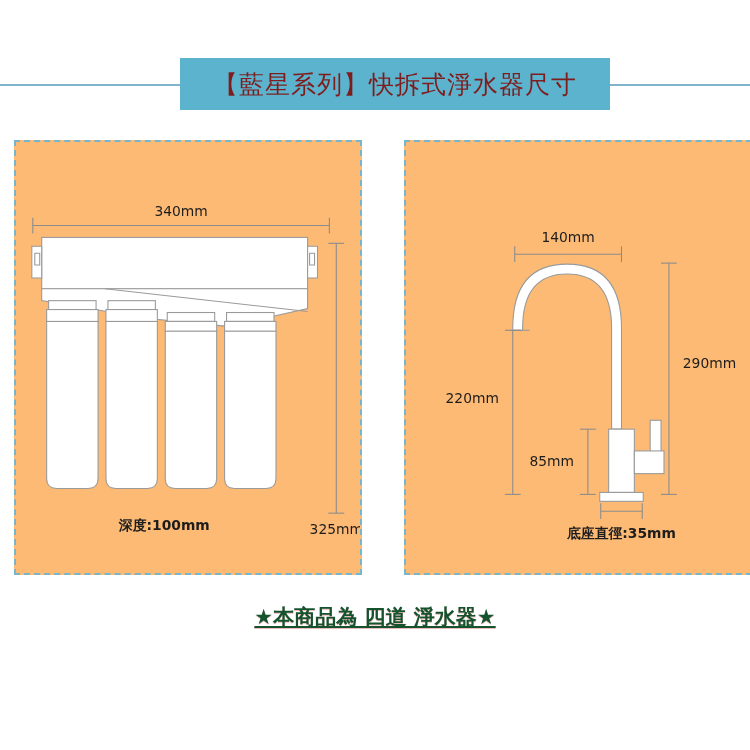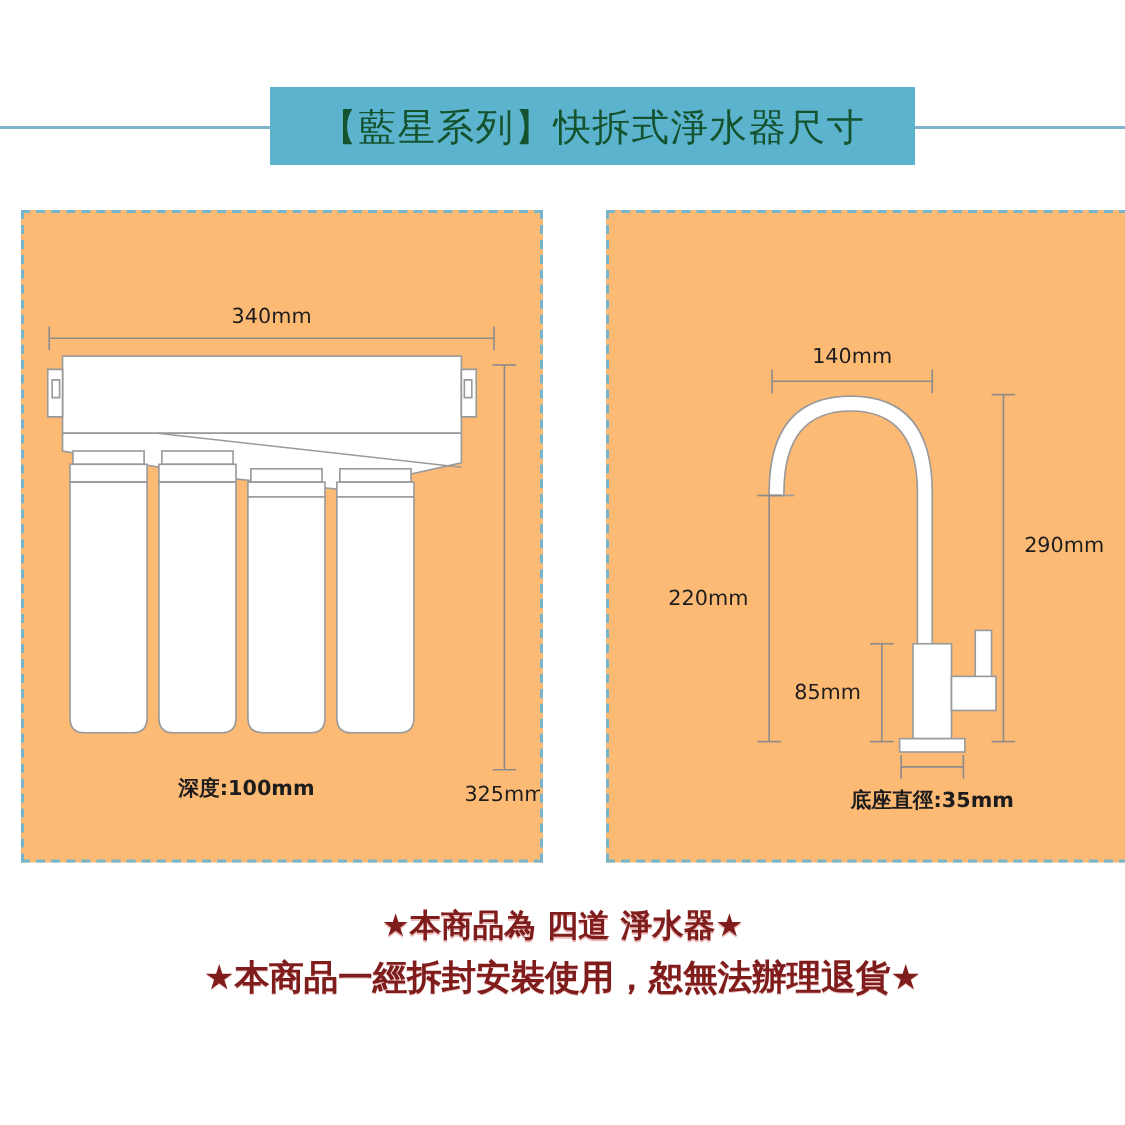--- a/index.html
+++ b/index.html
@@ -37,21 +37,21 @@
     left: 180px;
     top: 8px;
     width: 430px;
     height: 52px;
     background: #5bb3ce;
     display: flex;
     align-items: center;
     justify-content: center;
   }
   #banner-title {
-    color: #14532d;
+    color: #7f1d1d;
     font-size: 25px;
     letter-spacing: 1px;
     white-space: nowrap;
     font-family: "DejaVu Sans", "Liberation Sans", sans-serif;
   }
 
   
   .panel {
     position: absolute;
     border: 2px dashed #76b5cc;
@@ -100,25 +100,26 @@
 
   
   #notice-area {
     position: absolute;
     left: 0;
     top: 600px;
     width: 750px;
     text-align: center;
   }
   .notice-line {
-    color: #7f1d1d;
+    color: #14532d;
     font-weight: bold;
     white-space: nowrap;
     font-family: "DejaVu Sans", "Liberation Sans", sans-serif;
     text-shadow: 0 1px 0 rgba(200,60,60,0.35);
+    text-decoration: underline;
   }
   #notice-line-1 { font-size: 21px; line-height: 34px; }
   #notice-line-2 { font-size: 23px; line-height: 36px; }
 </style>
 </head>
 <body>
 
 <div id="header-area">
   <div class="rule" id="rule-left"></div>
   <div class="rule" id="rule-right"></div>
@@ -248,14 +249,13 @@
       <line class="dimline" x1="197" y1="373" x2="239" y2="373"></line>
       <line class="dimline" x1="197" y1="365" x2="197" y2="381"></line>
       <line class="dimline" x1="239" y1="365" x2="239" y2="381"></line>
       <text class="dimtext-cjk" x="218" y="400" text-anchor="middle">底座直徑:35mm</text>
     </g>
   </svg>
 </div>
 
 <div id="notice-area">
   <div class="notice-line" id="notice-line-1">★本商品為 四道 淨水器★</div>
-  <div class="notice-line" id="notice-line-2">★本商品一經拆封安裝使用，恕無法辦理退貨★</div>
 </div>
 
 </body></html>

